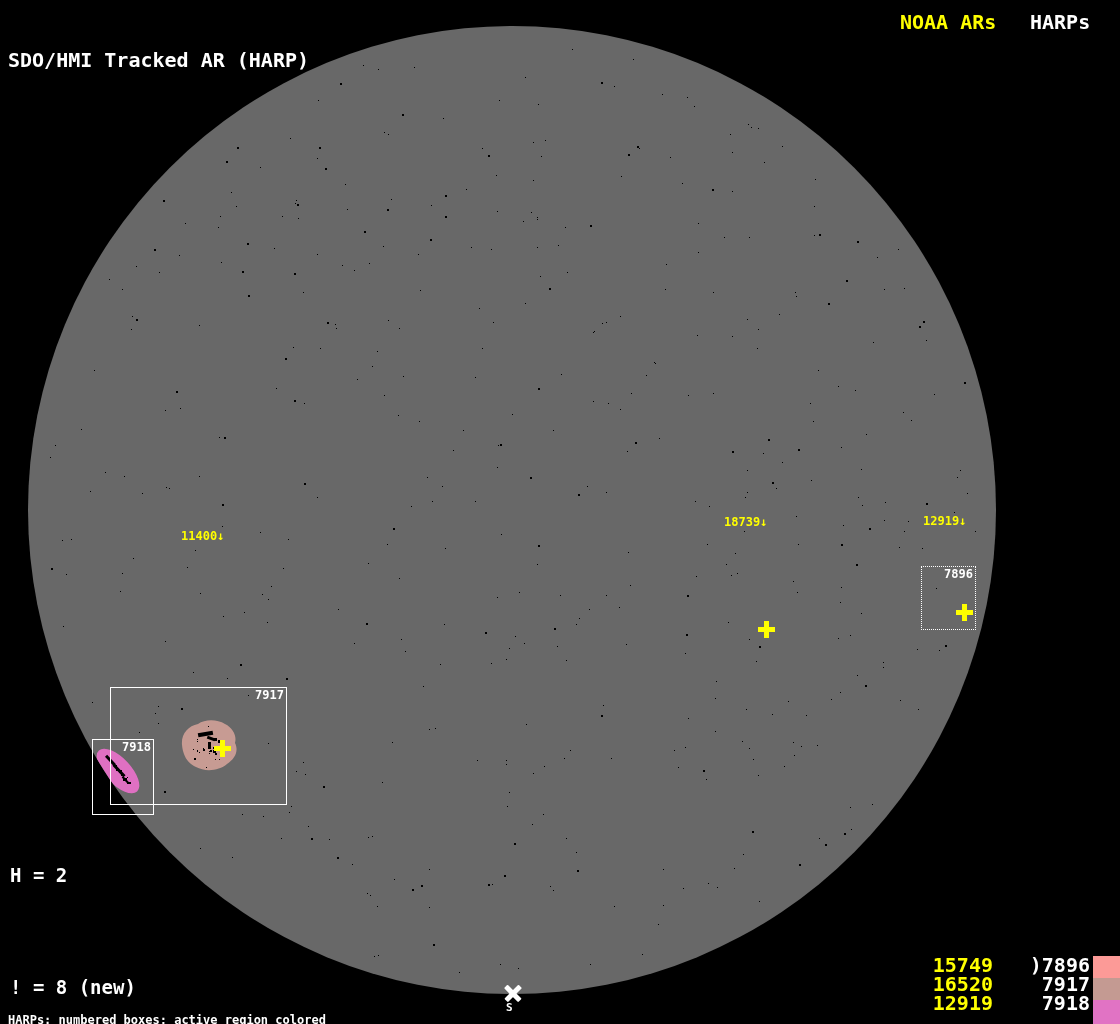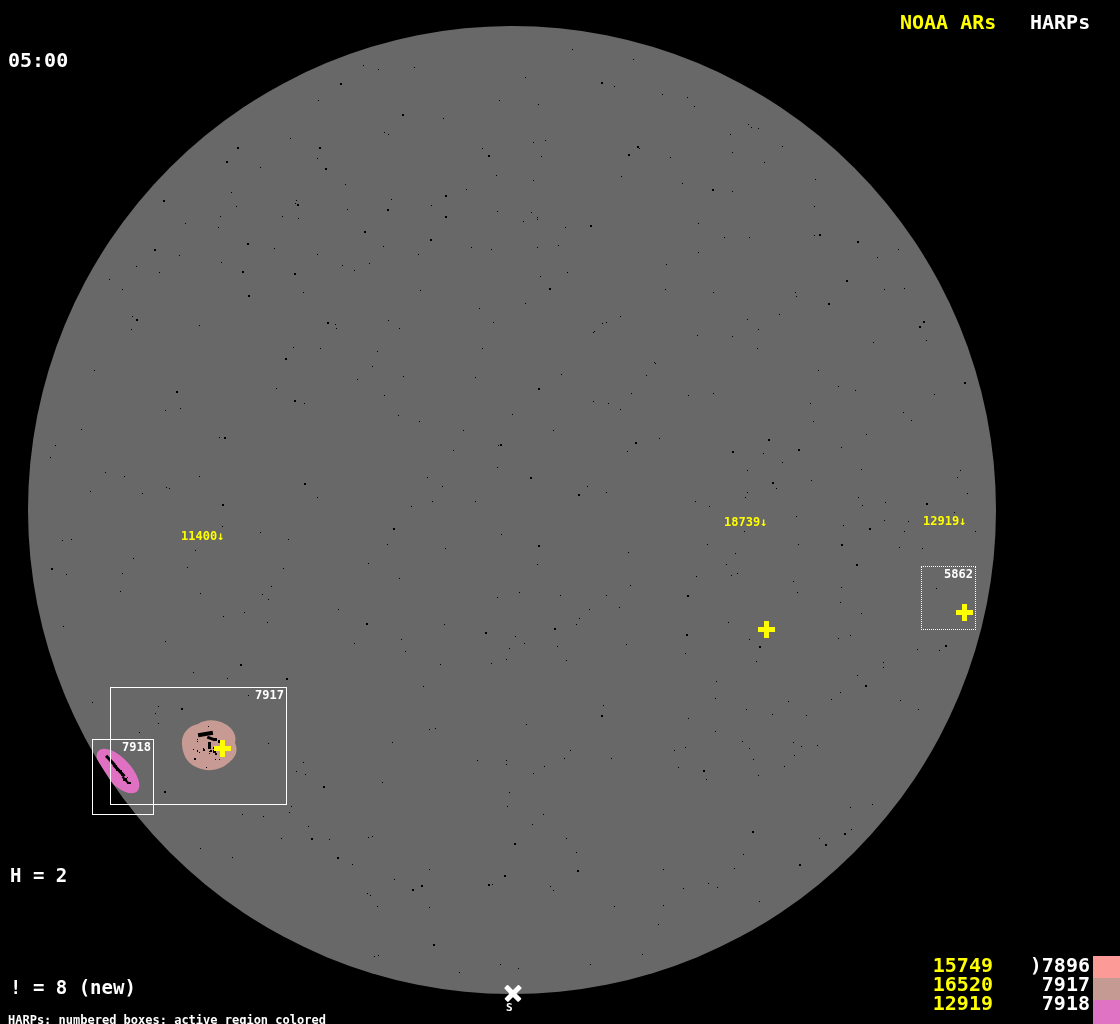--- a/index.html
+++ b/index.html
@@ -556,21 +556,21 @@
     <div class="speck" style="left: 99.3616px; top: 751.472px; width: 1px; height: 1px;"></div>
     <div class="speck" style="left: 92.8304px; top: 747.92px; width: 2px; height: 2px;"></div>
     <div class="speck" style="left: 83.2044px; top: 736.477px; width: 1px; height: 1px;"></div>
     <div class="speck" style="left: 91.2539px; top: 744.547px; width: 2px; height: 2px;"></div>
     <div class="speck" style="left: 81.9435px; top: 733.051px; width: 1px; height: 1px;"></div>
     <div class="speck" style="left: 91.5063px; top: 744.182px; width: 2px; height: 2px;"></div>
     <div class="speck" style="left: 95.2067px; top: 752.7px; width: 2px; height: 2px;"></div>
   </div>
 
 <div class="harp-box dotted" style="left:921px;top:566px;width:53px;height:62px;">
-  <span class="lbl">5862</span>
+  <span class="lbl">7896</span>
 </div>
 <div class="harp-box" style="left:110px;top:687px;width:175px;height:116px;">
   <span class="lbl">7917</span>
 </div>
 <div class="harp-box" style="left:92px;top:739px;width:60px;height:74px;">
   <span class="lbl">7918</span>
 </div>
 
 <div class="noaa-label" style="left:181px;top:529px;">11400↓</div>
 <div class="noaa-label" style="left:724px;top:515px;">18739↓</div>
@@ -589,21 +589,21 @@
     <div class="v"></div>
   </div>
 
 <div class="xmark" style="left:504px;top:984px;">
     <div class="a"></div>
     <div class="b"></div>
   </div>
 <div class="s-label" style="left:506px;top:1002px;">S</div>
 
 <div class="hdr">
-  <div>05:00</div>
+  <div>SDO/HMI Tracked AR (HARP)</div>
 </div>
 
 <div class="tr-noaa">NOAA ARs</div>
 <div class="tr-harps">HARPs</div>
 
 <div class="stats">
   <div>H = 2</div>
   <div class="flags">
     <div>! = 8 (new)</div>
     

